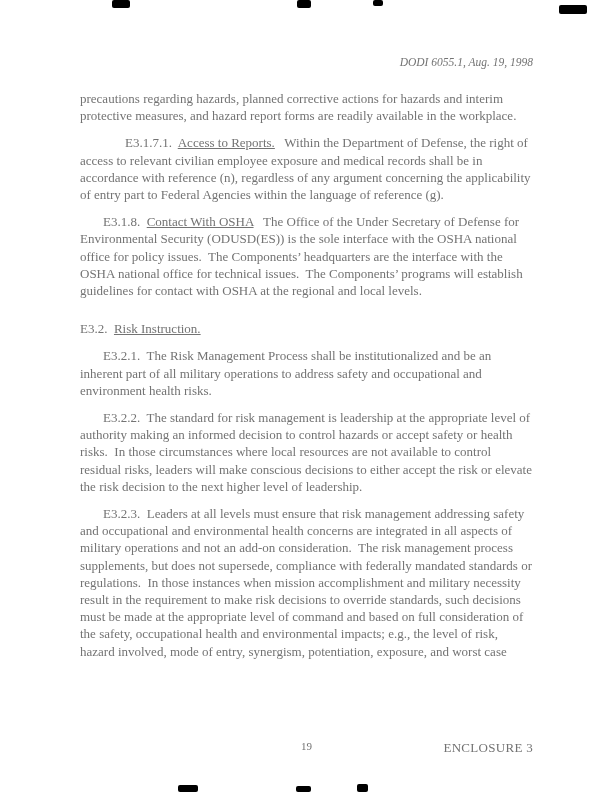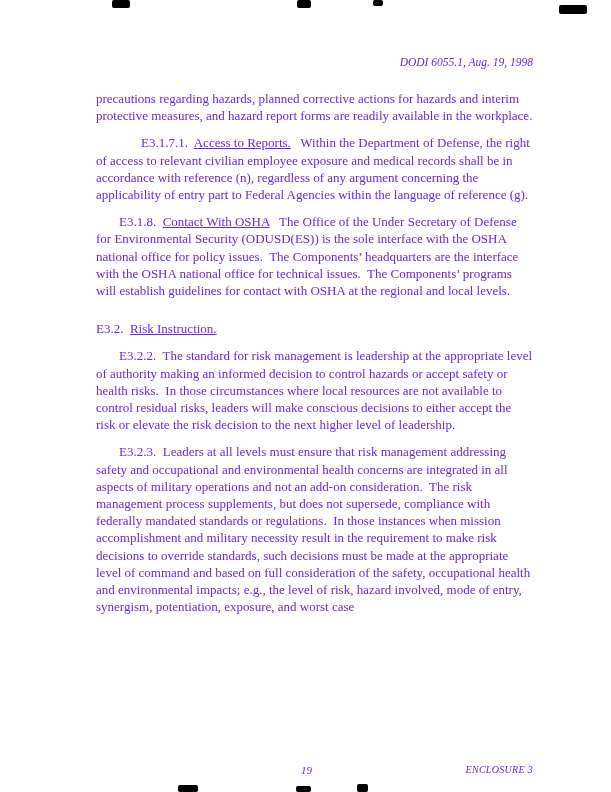--- a/index.html
+++ b/index.html
@@ -3,21 +3,21 @@
 <meta charset="utf-8">
 <style>
   * { margin: 0; padding: 0; box-sizing: border-box; }
   html, body { background: #ffffff; }
   .page {
     position: relative;
     width: 611px;
     height: 792px;
     background: #ffffff;
     font-family: "Liberation Serif", serif;
-    color: #6d28d9;
+    color: #737373;
     overflow: hidden;
   }
   .doc-header {
     position: absolute;
     top: 56px;
     left: 80px;
     width: 453px;
     text-align: right;
     font-style: italic;
     font-size: 11.5px;
@@ -25,66 +25,66 @@
   .doc-body {
     position: absolute;
     top: 90px;
     left: 80px;
     width: 453px;
     font-size: 13px;
     line-height: 17.2px;
     text-align: left;
   }
   p.para {
-    margin: 0 0 10px 16px;
+    margin: 0 0 10px 0;
     white-space: pre-wrap;
   }
   p.indent-1 { text-indent: 23px; }
   p.indent-2 { text-indent: 45px; }
   p.extra-space { margin-top: 21px; }
   .u { text-decoration: underline; }
   .doc-footer {
     position: absolute;
     left: 80px;
-    top: 764px;
+    top: 740px;
     width: 453px;
     height: 16px;
     font-size: 11px;
-    font-style: italic;
   }
   .page-num {
     position: absolute;
     left: 0;
     width: 100%;
     text-align: center;
   }
   .enclosure {
     position: absolute;
     right: 0;
     top: 0;
-    font-size: 10px;
+    font-size: 13px;
     letter-spacing: 0.3px;
   }
   .mark {
     position: absolute;
     background: #000;
     border-radius: 2px;
   }
 </style>
 </head>
 <body>
 
 <div class="page">
   <div class="doc-header">DODI 6055.1, Aug. 19, 1998</div>
 
   <div class="doc-body">
       <p class="para indent-0"><span>precautions regarding hazards, planned corrective actions for hazards and interim protective measures, and hazard report forms are readily available in the workplace.</span></p>
       <p class="para indent-2"><span>E3.1.7.1.  </span><span class="u">Access to Reports.</span><span>   Within the Department of Defense, the right of access to relevant civilian employee exposure and medical records shall be in accordance with reference (n), regardless of any argument concerning the applicability of entry part to Federal Agencies within the language of reference (g).</span></p>
       <p class="para indent-1"><span>E3.1.8.  </span><span class="u">Contact With OSHA</span><span>   The Office of the Under Secretary of Defense for Environmental Security (ODUSD(ES)) is the sole interface with the OSHA national office for policy issues.  The Components’ headquarters are the interface with the OSHA national office for technical issues.  The Components’ programs will establish guidelines for contact with OSHA at the regional and local levels.</span></p>
       <p class="para indent-0 extra-space"><span>E3.2.  </span><span class="u">Risk Instruction.</span></p>
+      <p class="para indent-1"><span>E3.2.1.  The Risk Management Process shall be institutionalized and be an inherent part of all military operations to address safety and occupational and environment health risks.</span></p>
       <p class="para indent-1"><span>E3.2.2.  The standard for risk management is leadership at the appropriate level of authority making an informed decision to control hazards or accept safety or health risks.  In those circumstances where local resources are not available to control residual risks, leaders will make conscious decisions to either accept the risk or elevate the risk decision to the next higher level of leadership.</span></p>
       <p class="para indent-1"><span>E3.2.3.  Leaders at all levels must ensure that risk management addressing safety and occupational and environmental health concerns are integrated in all aspects of military operations and not an add-on consideration.  The risk management process supplements, but does not supersede, compliance with federally mandated standards or regulations.  In those instances when mission accomplishment and military necessity result in the requirement to make risk decisions to override standards, such decisions must be made at the appropriate level of command and based on full consideration of the safety, occupational health and environmental impacts; e.g., the level of risk, hazard involved, mode of entry, synergism, potentiation, exposure, and worst case</span></p>
     </div>
 
   <div class="doc-footer">
     <span class="page-num">19</span>
     <span class="enclosure">ENCLOSURE 3</span>
   </div>
 <div class="mark" style="left: 112px; top: 0px; width: 18px; height: 8px;"></div>
     <div class="mark" style="left: 297px; top: 0px; width: 14px; height: 8px;"></div>

